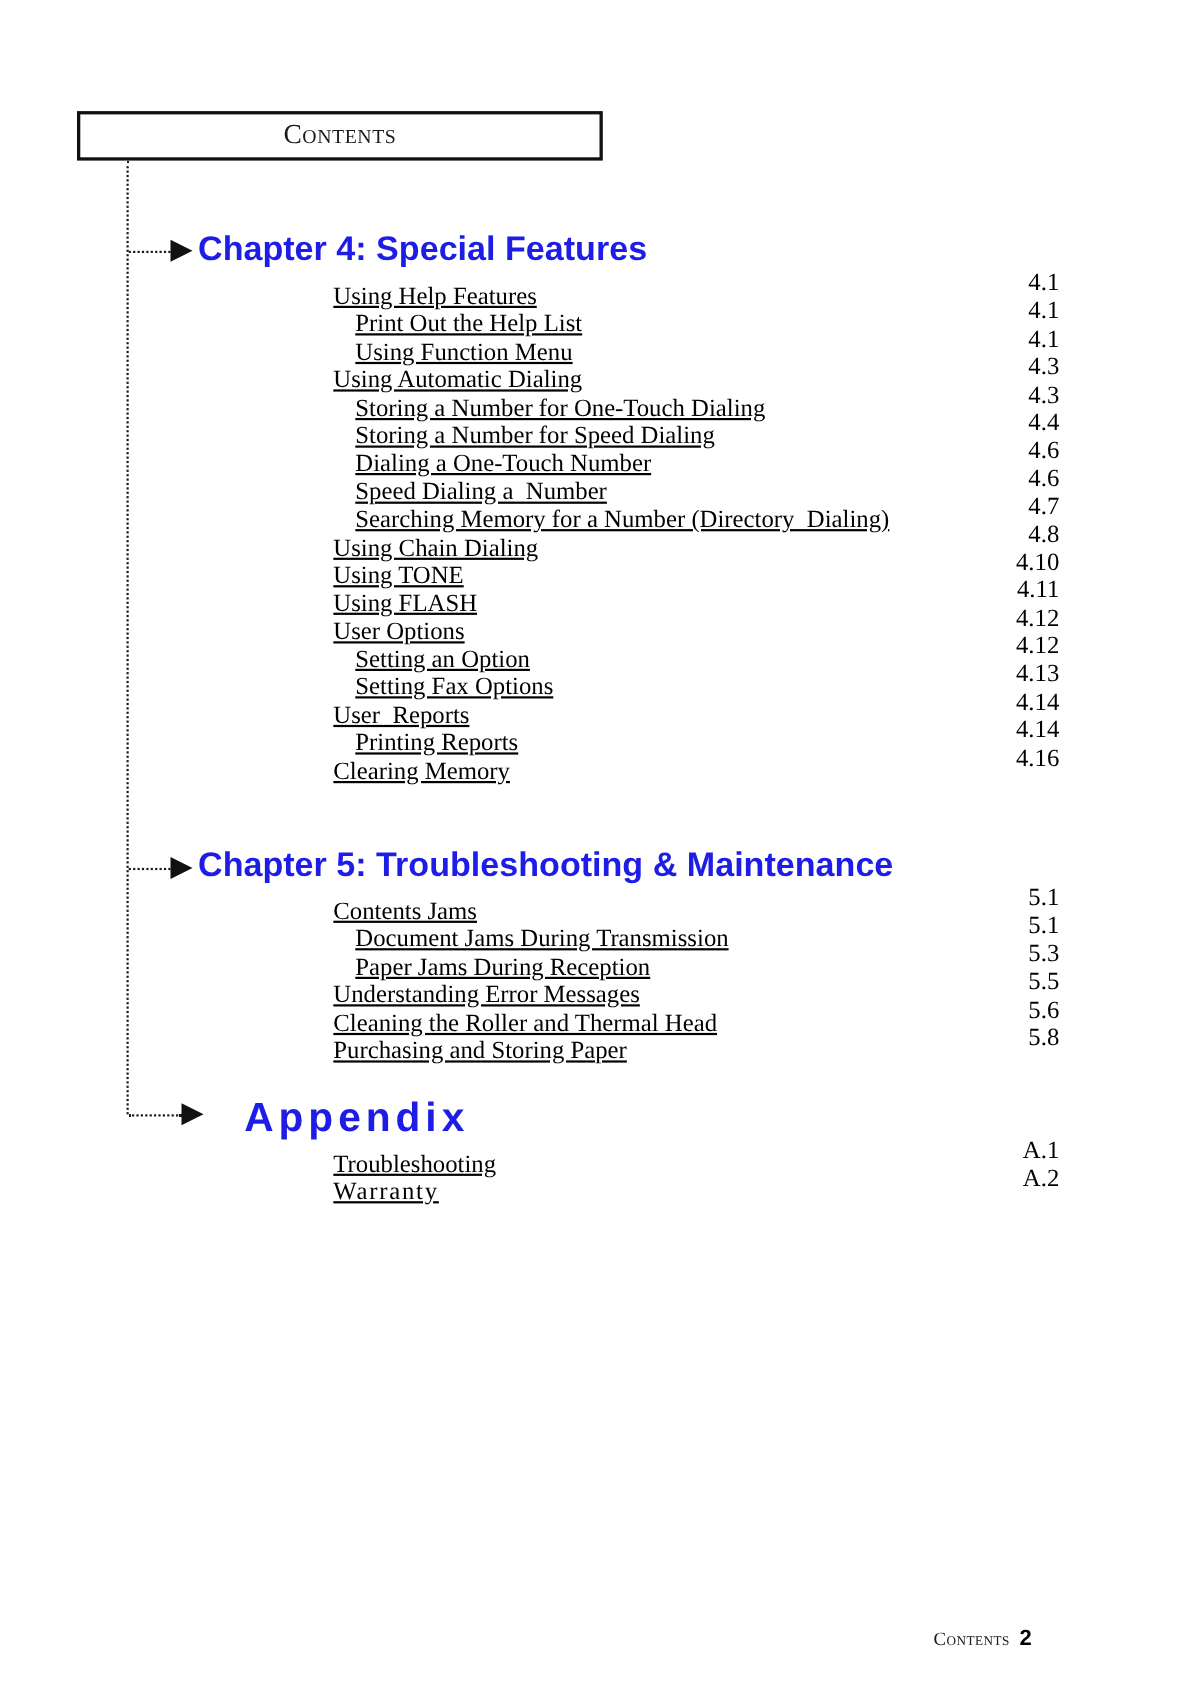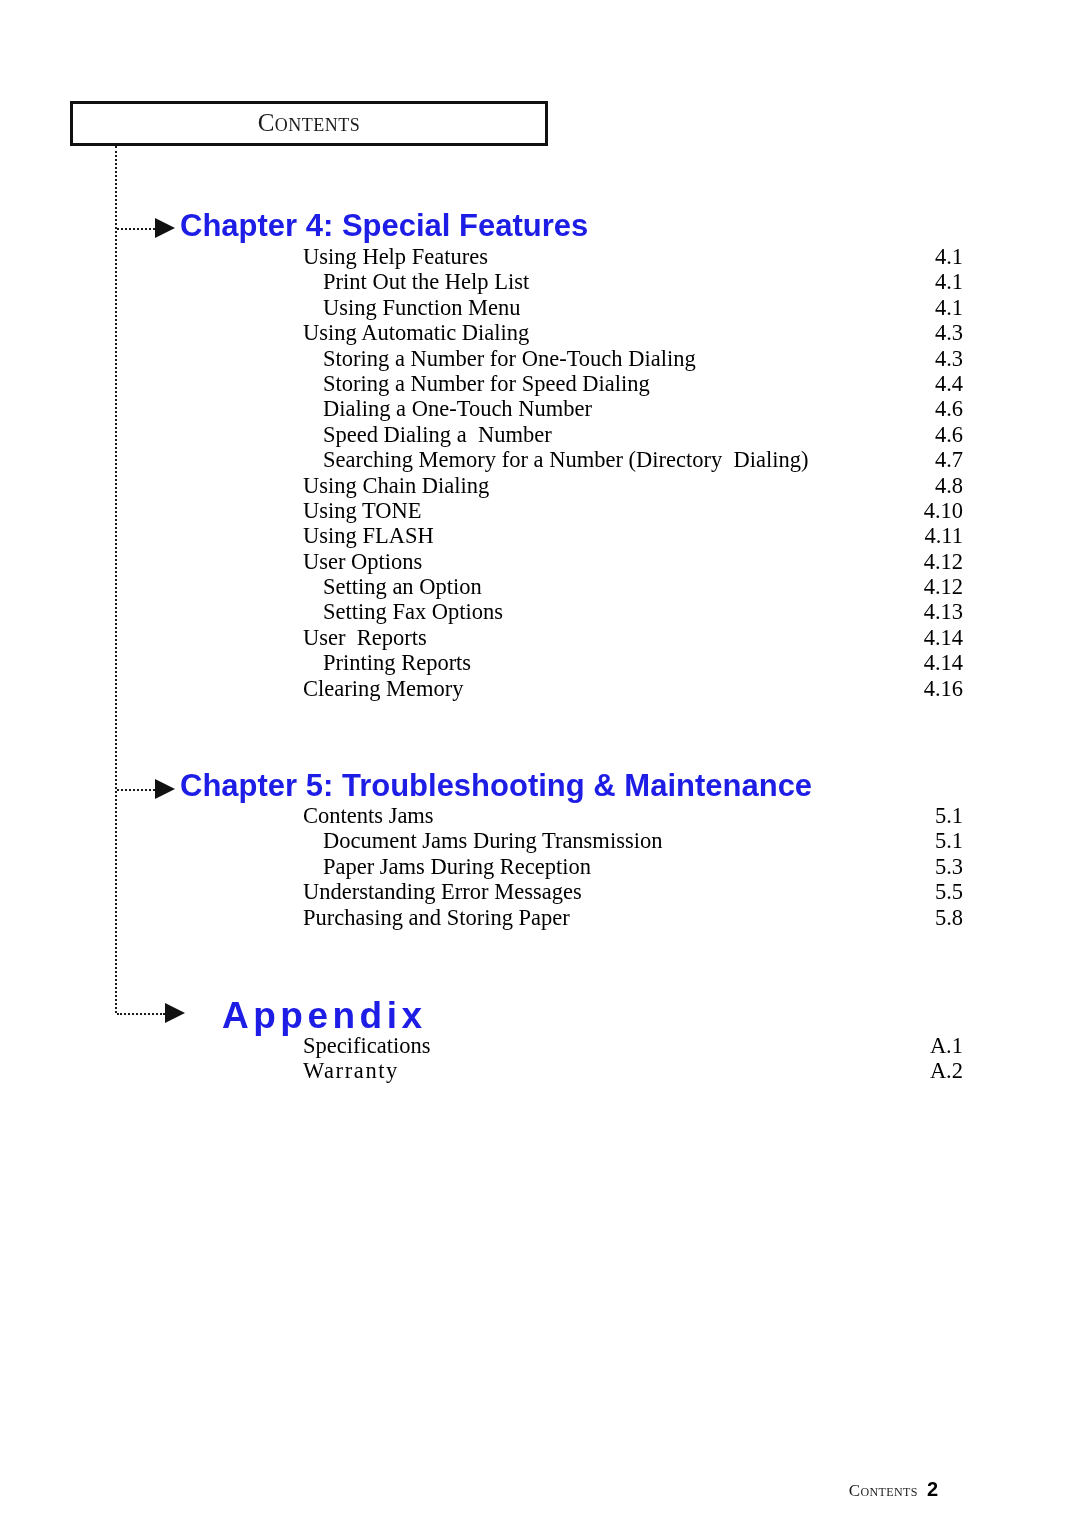--- a/index.html
+++ b/index.html
@@ -96,22 +96,23 @@
   .toc-row {
     position: relative;
     height: 25.4px;
     font-size: 22.5px;
     line-height: 25.4px;
     white-space: nowrap;
   }
   .toc-title {
     position: absolute;
     left: 0;
-    top: 0;
+    top: 12px;
     white-space: pre;
+    text-decoration: underline;
   }
   .toc-row.indent-1 .toc-title {
     left: 20px;
   }
   .toc-page {
     position: absolute;
     right: 0;
     top: 0;
     text-align: right;
   }
@@ -241,28 +242,32 @@
         </div>
         <div class="toc-row indent-1">
           <span class="toc-title">Paper Jams During Reception</span>
           <span class="toc-page">5.3</span>
         </div>
         <div class="toc-row indent-0">
           <span class="toc-title">Understanding Error Messages</span>
           <span class="toc-page">5.5</span>
         </div>
         <div class="toc-row indent-0">
+          <span class="toc-title">Cleaning the Roller and Thermal Head</span>
+          <span class="toc-page">5.6</span>
+        </div>
+        <div class="toc-row indent-0">
           <span class="toc-title">Purchasing and Storing Paper</span>
           <span class="toc-page">5.8</span>
         </div>
       </div>
       <div class="section-heading appendix" style="left: 180px; top: 995px;">Appendix</div>
       <div class="toc-list" style="top: 1033px;">
         <div class="toc-row indent-0">
-          <span class="toc-title">Specifications</span>
+          <span class="toc-title">Troubleshooting</span>
           <span class="toc-page">A.1</span>
         </div>
         <div class="toc-row indent-0">
           <span class="toc-title tracked">Warranty</span>
           <span class="toc-page">A.2</span>
         </div>
       </div>
     </div>
 
   <div id="footer">

